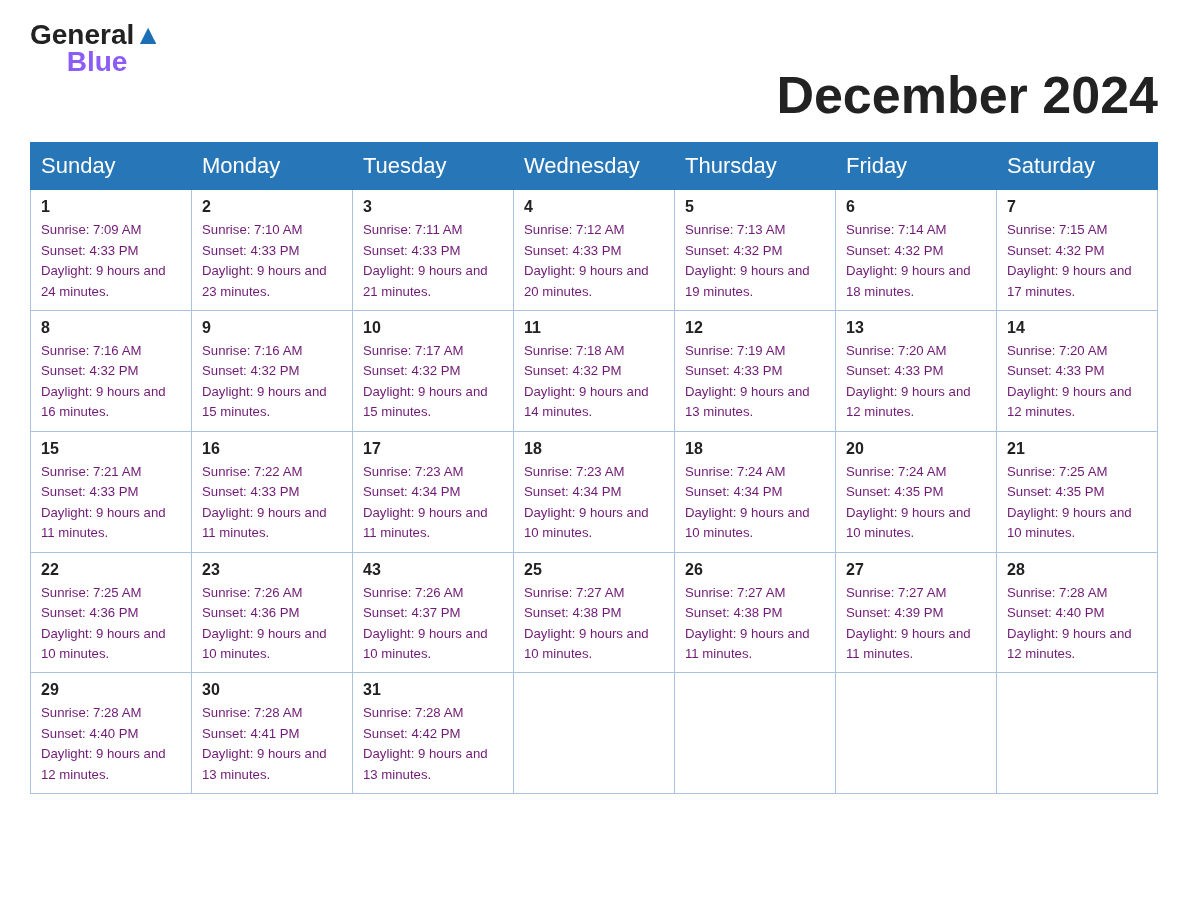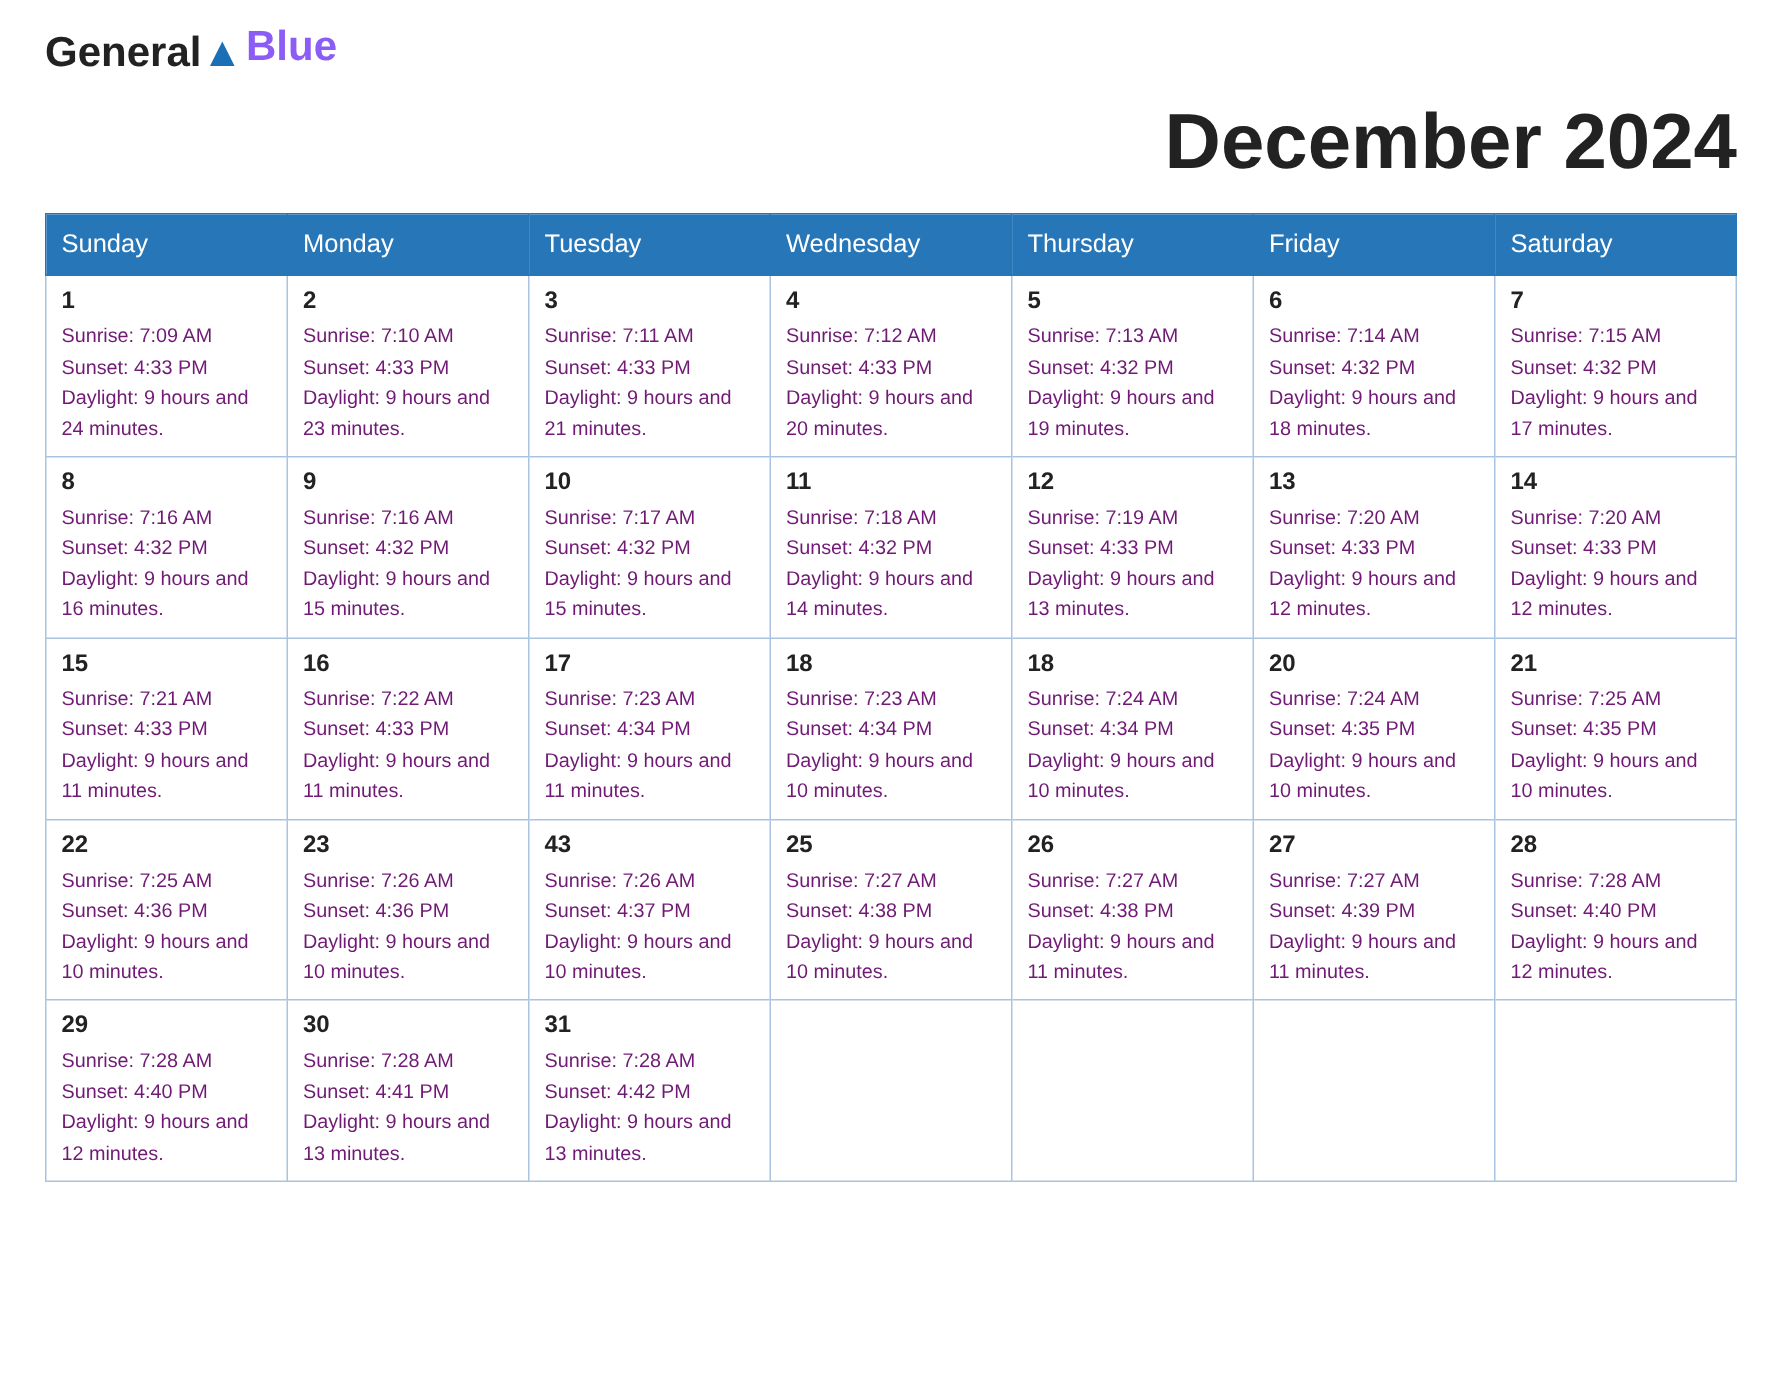--- a/index.html
+++ b/index.html
@@ -12,22 +12,22 @@
       padding: 20px 30px;
     }
     .header {
       display: flex;
       justify-content: space-between;
       align-items: flex-start;
       margin-bottom: 18px;
     }
     .logo {
       display: flex;
-      flex-direction: row;
-      align-items: flex-start;
+      flex-direction: column;
+      align-items: center;
       line-height: 1.1;
     }
     .logo-top {
       font-size: 28px;
       font-weight: bold;
       color: #222;
     }
     .logo-top span {
       color: #1a6fb5;
     }
@@ -54,21 +54,21 @@
       margin-top: 4px;
     }
     table {
       width: 100%;
       border-collapse: collapse;
       table-layout: fixed;
     }
     thead tr th {
       background: #2676b8;
       color: #fff;
-      font-size: 17px;
+      font-size: 22px;
       font-weight: normal;
       padding: 10px 10px;
       text-align: left;
       border: 1px solid #2676b8;
     }
     tbody tr td {
       border: 1px solid #aac4e0;
       vertical-align: top;
       padding: 8px 10px;
       font-size: 13.5px;

